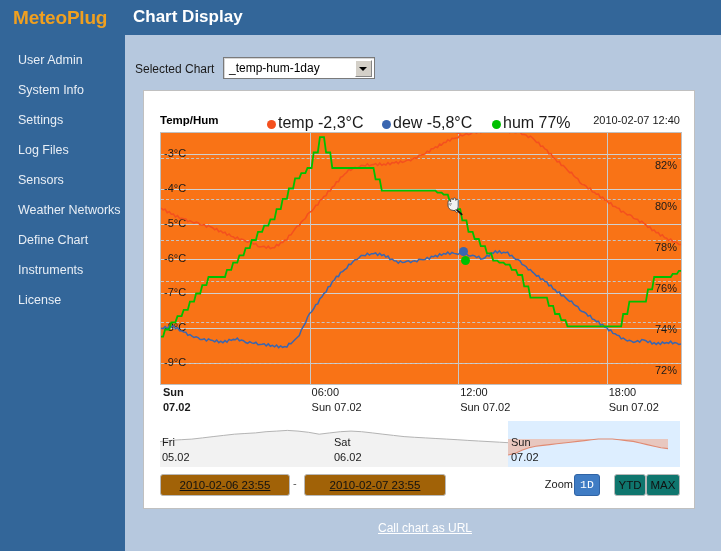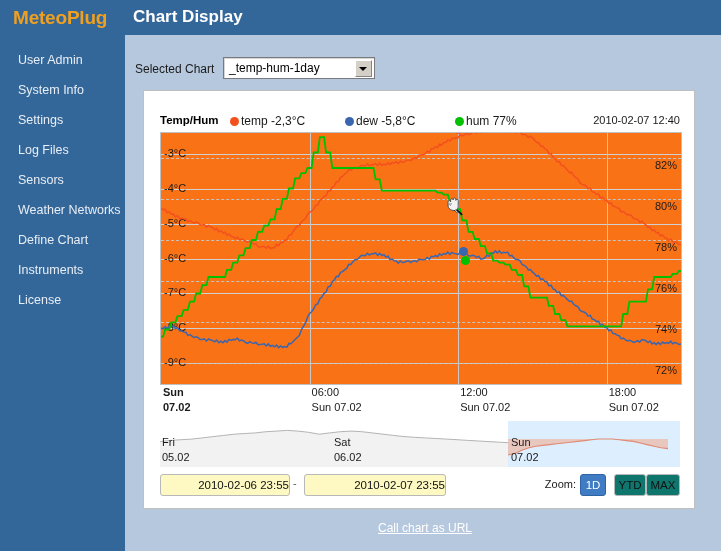--- a/index.html
+++ b/index.html
@@ -70,21 +70,21 @@
     background:#ffffff;border:1px solid #c0c0c0;
   }
   
   #legend{
     position:absolute;left:16px;top:23px;width:520px;height:16px;
   }
   #legend-title{
     position:absolute;left:0;top:0;font-size:11.5px;font-weight:bold;color:#000;
   }
   .legend-entry{
-    position:absolute;top:0;font-size:12px;color:#1a1a1a;white-space:nowrap;
+    position:absolute;top:0;font-size:16px;color:#1a1a1a;white-space:nowrap;margin-left:37px;
   }
   .legend-dot{
     display:inline-block;width:9px;height:9px;border-radius:50%;
     vertical-align:-1px;margin-right:2px;
   }
   #legend-stamp{
     position:absolute;right:0;top:0;font-size:11px;color:#1a1a1a;
   }
   
   #plot{
@@ -116,34 +116,34 @@
     position:absolute;top:0;left:348px;width:172px;height:46px;
     background:#ddeeff;
   }
   #nav-labels .nlab{
     position:absolute;top:14px;font-size:11px;color:#1a1a1a;line-height:15px;
   }
   
   #ctlrow{position:absolute;left:16px;top:383px;width:520px;height:22px;}
   .date-box{
     position:absolute;top:0;height:20px;line-height:20px;
-    border:1px solid #b8b8b8;border-radius:3px;background:#fef9c3;
-    text-align:right;font-size:11.5px;color:#111;
+    border:1px solid #b8b8b8;border-radius:3px;background:#a16207;
+    text-align:center;font-size:11.5px;color:#111;text-decoration:underline;
   }
   #date-from{left:0;width:128px;}
   #date-dash{position:absolute;left:133px;top:3px;font-size:11px;color:#555;}
   #date-to{left:144px;width:140px;}
   #zoom-label{position:absolute;right:104px;top:4px;font-size:11px;color:#1a1a1a;}
   .zoom-btn{
     position:absolute;top:0;height:20px;line-height:20px;
     border:1px solid #b8b8b8;border-radius:3px;background:#0f766e;
     font-size:11.5px;text-align:center;color:#111;cursor:pointer;
   }
   .zoom-btn.active{background:#3f7cc4;border-color:#2f63a5;color:#fff;font-weight:normal;}
-  #zb0{right:74px;width:24px;}
+  #zb0{right:80px;width:24px;font-family:Liberation Mono, monospace;}
   #zb1{right:34px;width:30px;}
   #zb2{right:0px;width:32px;}
   
   #footer-link{
     position:absolute;left:0;top:486px;width:592px;text-align:center;
     font-size:12px;
   }
   #footer-link span{color:#ffffff;text-decoration:underline;cursor:pointer;}
 </style>
 </head>

